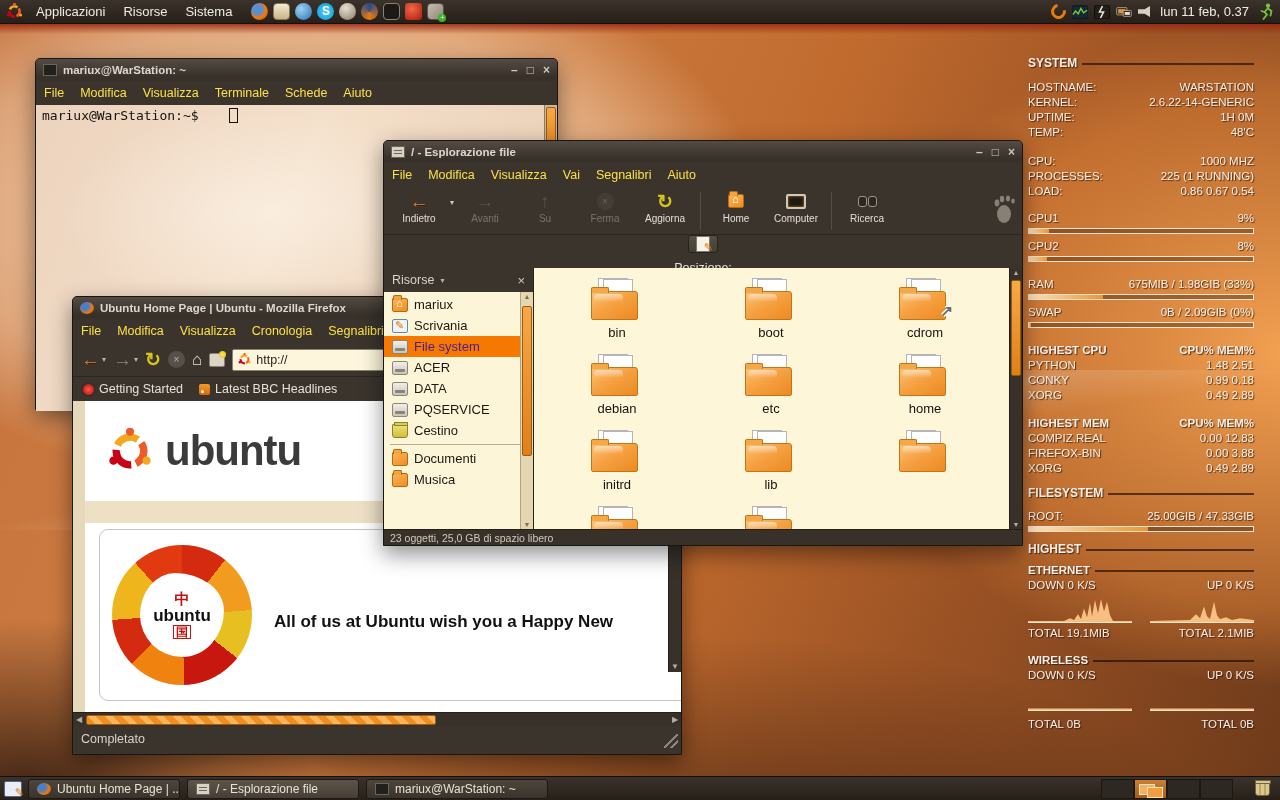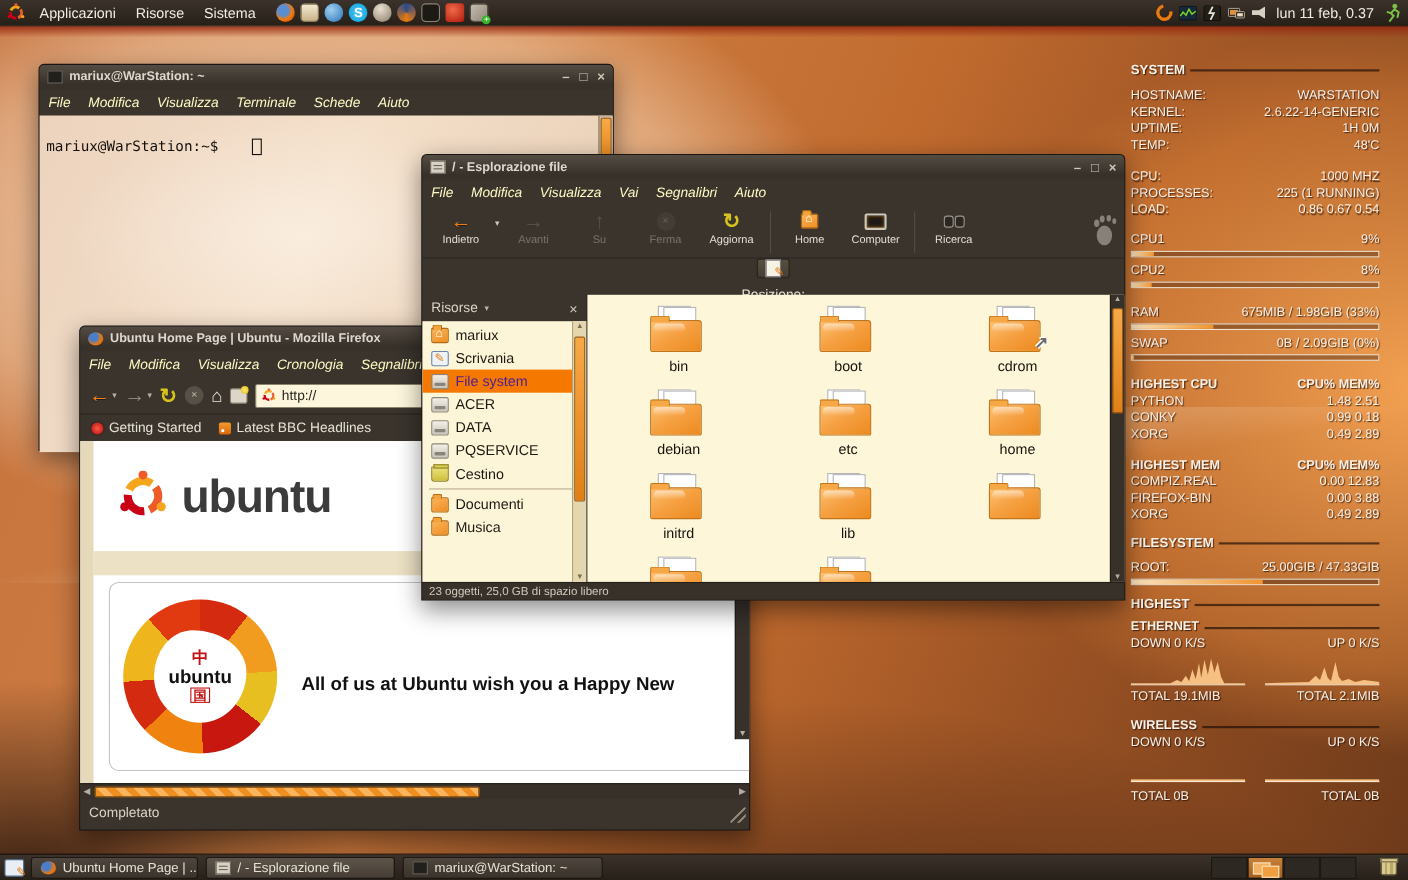--- a/index.html
+++ b/index.html
@@ -35,31 +35,31 @@
   .cof-svg { display:block; }
 
   
   .window { position:absolute; border:1px solid #191512; border-radius:5px 5px 0 0;
       box-shadow:0 8px 22px rgba(0,0,0,.45); background:#3a342d; }
   .titlebar { height:22px; display:flex; align-items:center; gap:6px; padding:0 7px;
       background:linear-gradient(#544c43,#37312a 80%); border-radius:4px 4px 0 0;
       color:#ddd8ce; font-size:11.5px; font-weight:bold; }
   .winbtns { margin-left:auto; display:flex; gap:9px; color:#cfc6b6; font-size:12px; font-weight:bold; }
   .winbtns span { cursor:default; line-height:22px; }
-  .menubar { height:24px; background:#3a342d; display:flex; align-items:center; color:#fef9c3; font-size:12.5px;font-style:italic; }
+  .menubar { height:24px; background:#3a342d; display:flex; align-items:center; color:#fde047; font-size:12.5px; }
   .menubar .mi { padding:3px 8px; }
 
   
   #terminal { left:35px; top:58px; width:523px; height:352px; z-index:1; }
   .term-body { position:relative; height:306px; overflow:hidden;
       background:
         radial-gradient(ellipse 300px 150px at 45% 35%, rgba(255,248,240,.55), transparent 70%),
         linear-gradient(115deg,#ecd3be,#f4e0ca 45%,#e7cbb2);
       font-family:"DejaVu Sans Mono", monospace; font-size:13px; color:#15100c; }
-  .term-line { padding:21px 6px; display:flex; align-items:center;gap:24px; }
+  .term-line { padding:3px 6px; display:flex; align-items:center;gap:24px; }
   .term-cursor { width:9px; height:15px; border:1.5px solid #15100c; margin-left:6px; }
   .term-scroll { position:absolute; right:0; top:0; bottom:0; width:13px; background:#c9b69c; border-left:1px solid #8d7a62; }
   .term-thumb { position:absolute; top:2px; left:1px; width:10px; height:48px;
       background:linear-gradient(#f7a946,#e07f17); border:1px solid #9c5a10; border-radius:2px; }
 
   
   #firefox { left:72px; top:296px; width:610px; height:459px; z-index:2; }
   .ff-toolbar { height:33px; background:#3a342d; display:flex; align-items:center; gap:7px; padding:0 8px; }
   .tbtn { display:flex; align-items:center; }
   .arrow-glyph { font-size:19px; font-weight:bold; line-height:1; }

